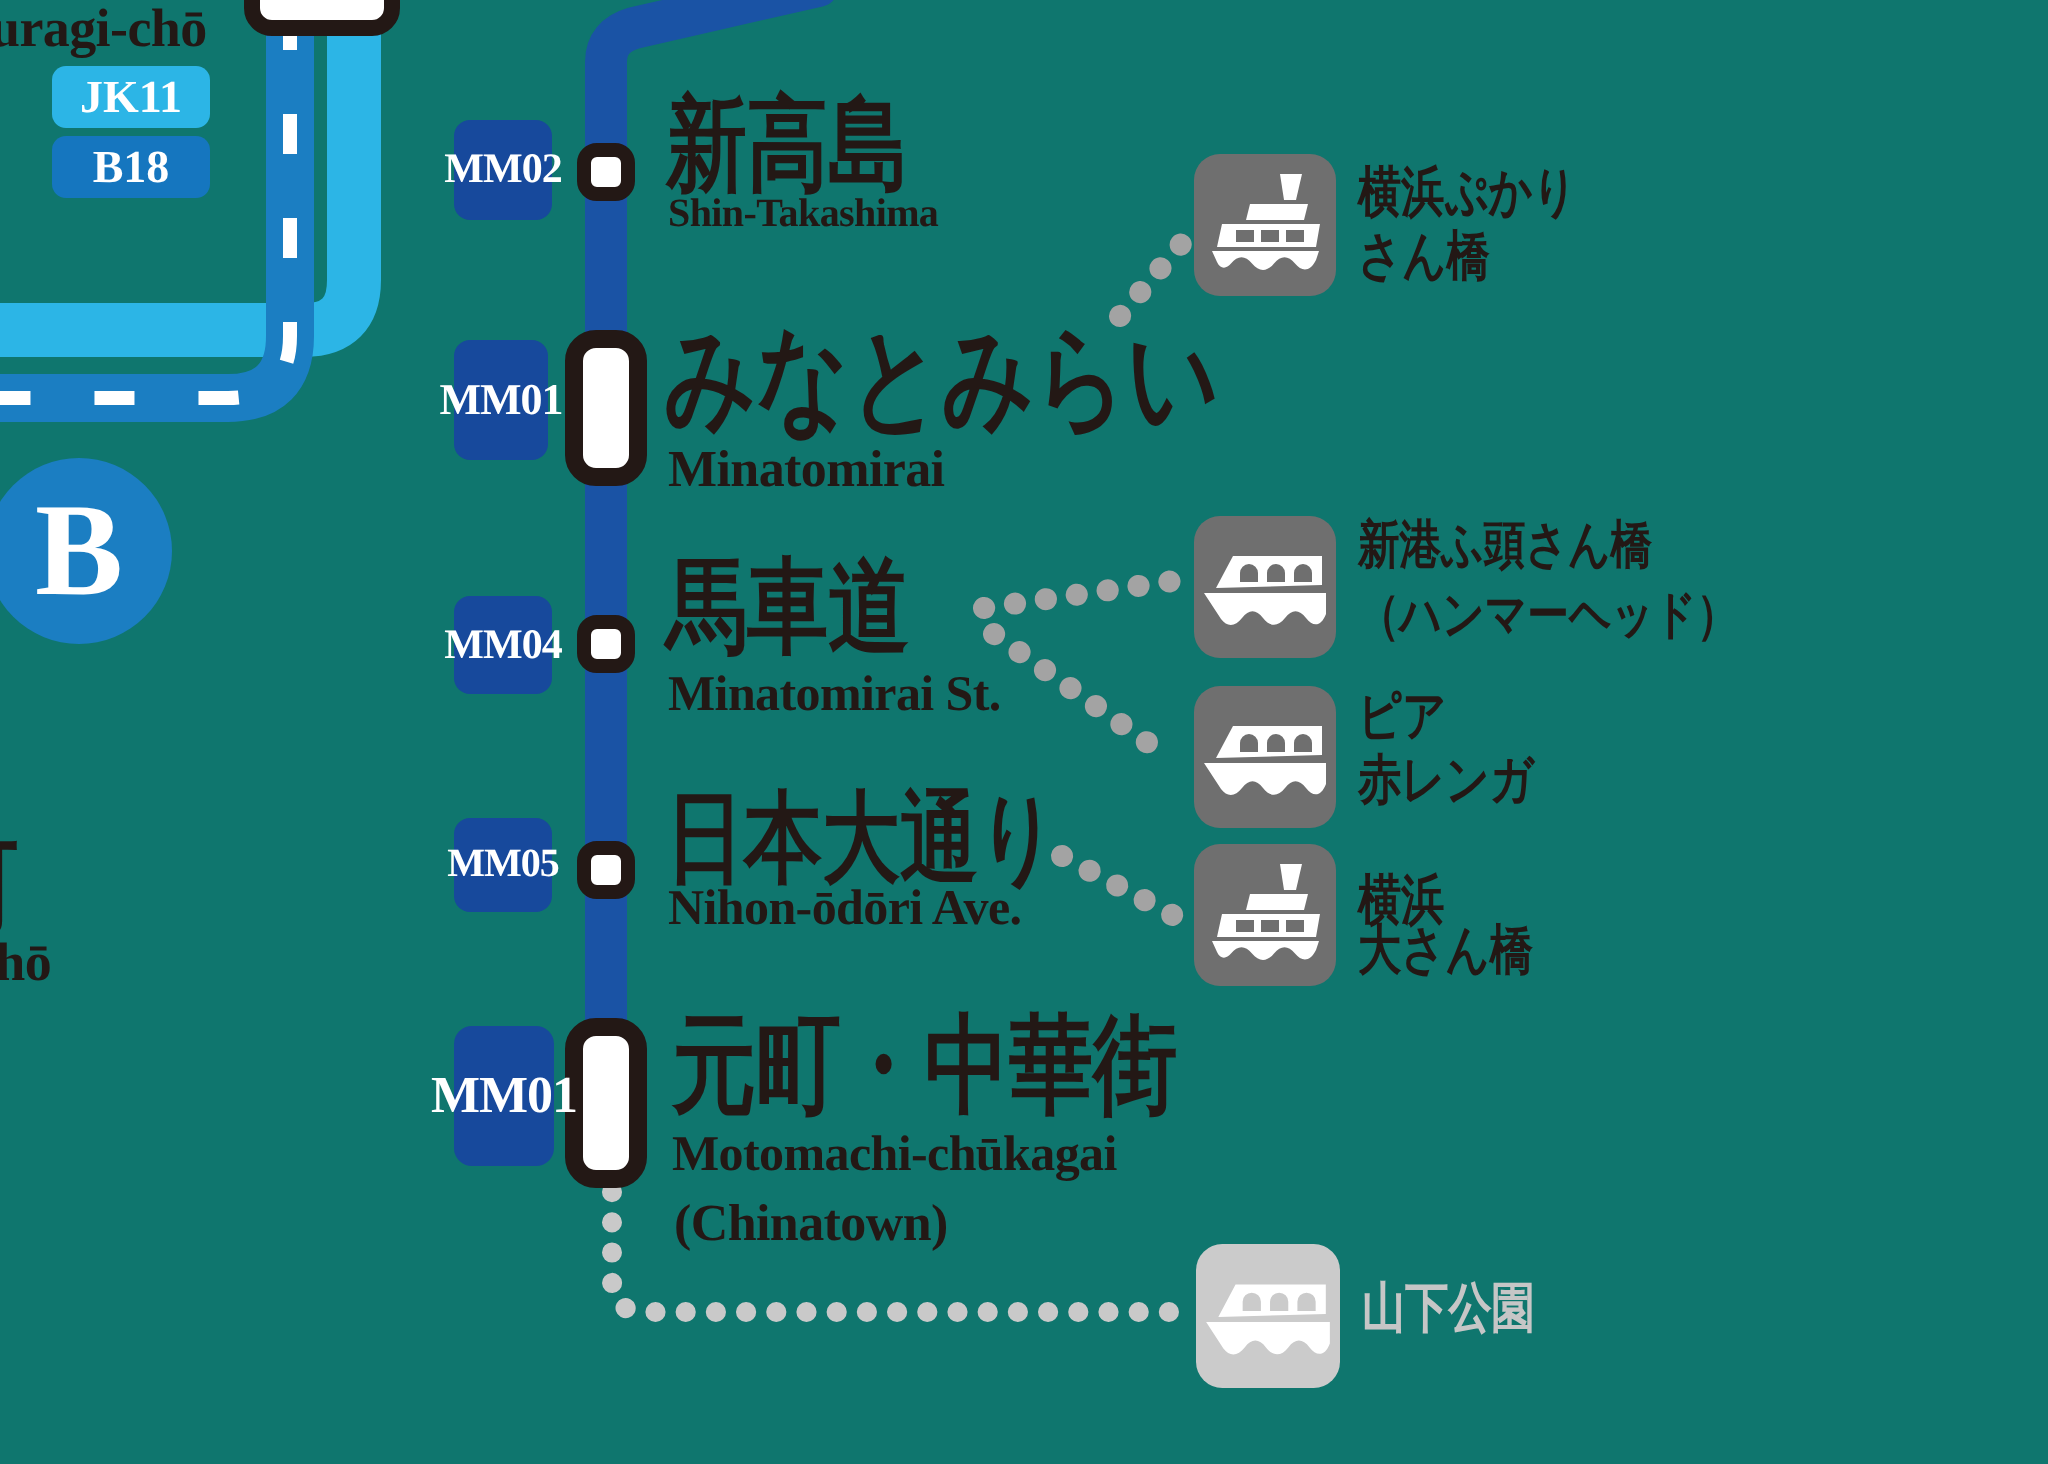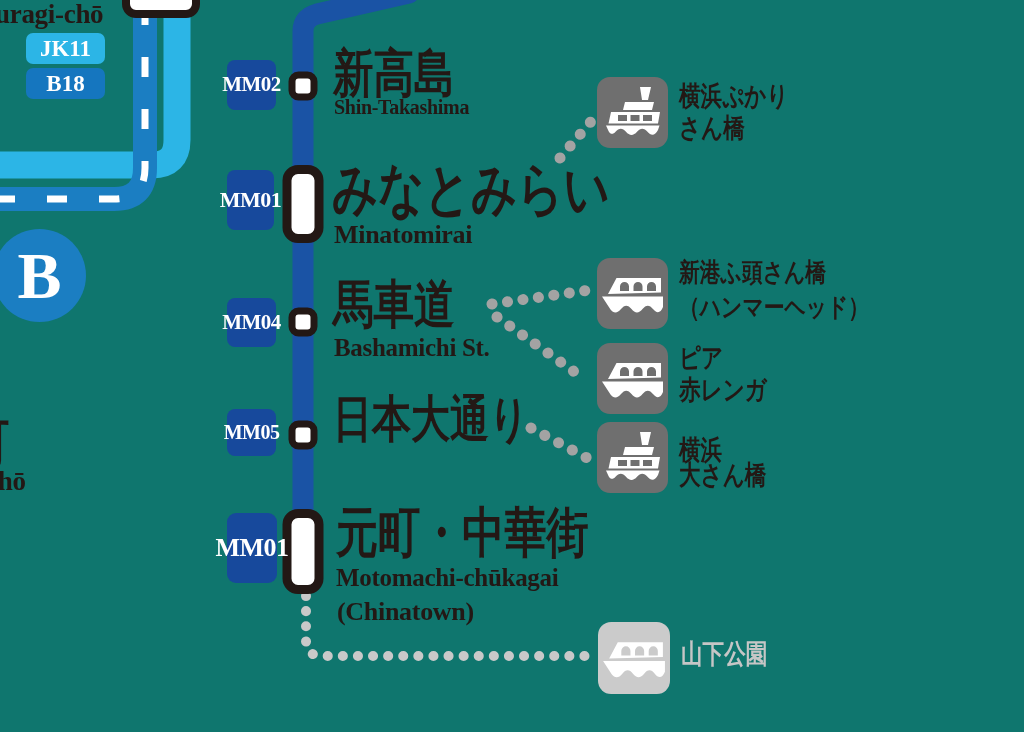--- a/index.html
+++ b/index.html
@@ -116,27 +116,28 @@
     <span>01</span>
   </div>
   <div class="abs cjk" style="left:332px; top:161px; font-size:58px;">みなとみらい</div>
   <div class="abs sub" style="left:334px; top:222px; font-size:26px;">Minatomirai</div>
 
   <div class="abs mm-badge" style="left:227px; top:298px; width:49px; height:49px; font-size:21px;">
     <span>MM</span>
     <span>04</span>
   </div>
   <div class="abs cjk" style="left:333px; top:279px; font-size:52px;">馬車道</div>
-  <div class="abs sub" style="left:334px; top:335px; font-size:25px;">Bashamichi St.</div>
+  <div class="abs sub" style="left:334px; top:335px; font-size:25px;">Minatomirai St.</div>
 
   <div class="abs mm-badge" style="left:227px; top:409px; width:49px; height:47px; font-size:20px;">
     <span>MM</span>
     <span>05</span>
   </div>
   <div class="abs cjk" style="left:333px; top:394px; font-size:50px;">日本大通り</div>
+  <div class="abs sub" style="left:334px; top:442px; font-size:25px;">Nihon-ōdōri Ave.</div>
 
   <div class="abs mm-badge" style="left:227px; top:513px; width:50px; height:70px; font-size:26px; border-radius:9px;">
     <span>MM</span>
     <span>01</span>
   </div>
   <div class="abs cjk" style="left:336px; top:506px; font-size:54px;">元町・中華街</div>
   <div class="abs sub" style="left:337px; top:599px; font-size:26px;">(Chinatown)</div>
   <div class="abs sub" style="left:336px; top:565px; font-size:25px;">Motomachi-chūkagai</div>
 
   <svg class="abs pier-ico" style="left:597px; top:77px;" width="71" height="71" viewBox="0 0 71 71">

